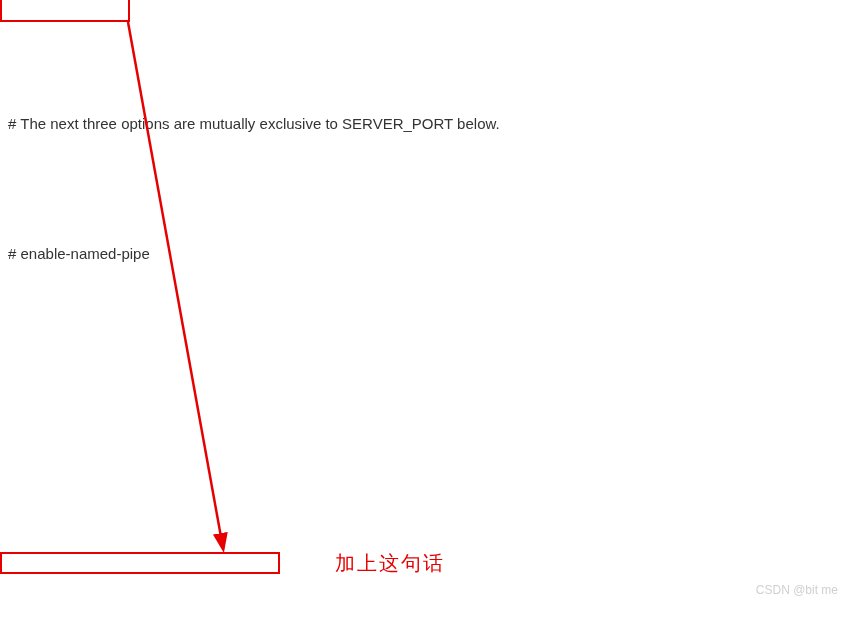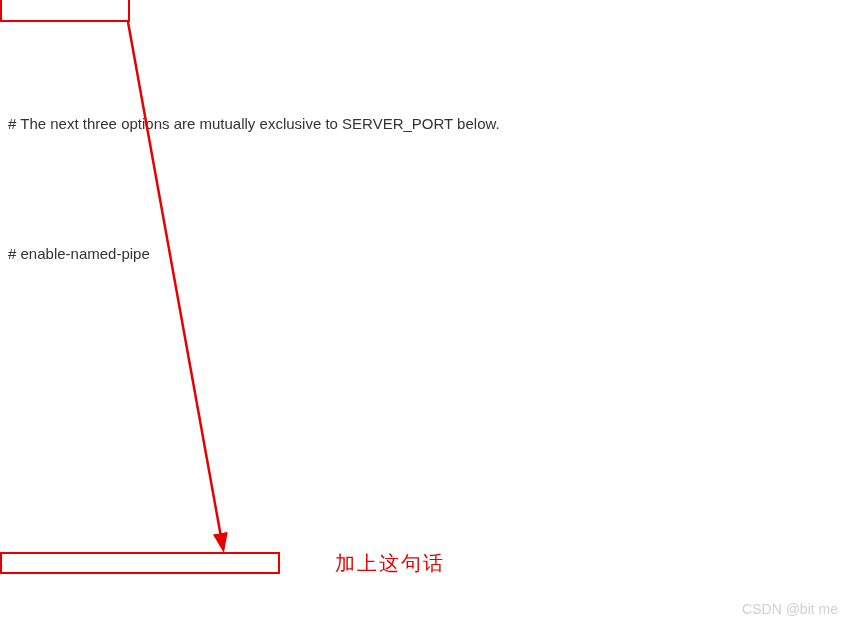--- a/index.html
+++ b/index.html
@@ -63,22 +63,22 @@
       font-size: 20px;
       color: #e60000;
       font-family: "Microsoft YaHei", SimSun, sans-serif;
       letter-spacing: 2px;
       z-index: 6;
       margin-left: 35px;
     }
     .watermark {
       position: absolute;
       right: 8px;
-      bottom: 4px;
-      font-size: 14px;
+      bottom: 24px;
+      font-size: 12px;
       color: #d0d0d0;
       font-family: Arial, sans-serif;
       z-index: 3;
     }
   </style>
 </head>
 <body>
 
 <div class="config-content">
   <span class="line"></span>

